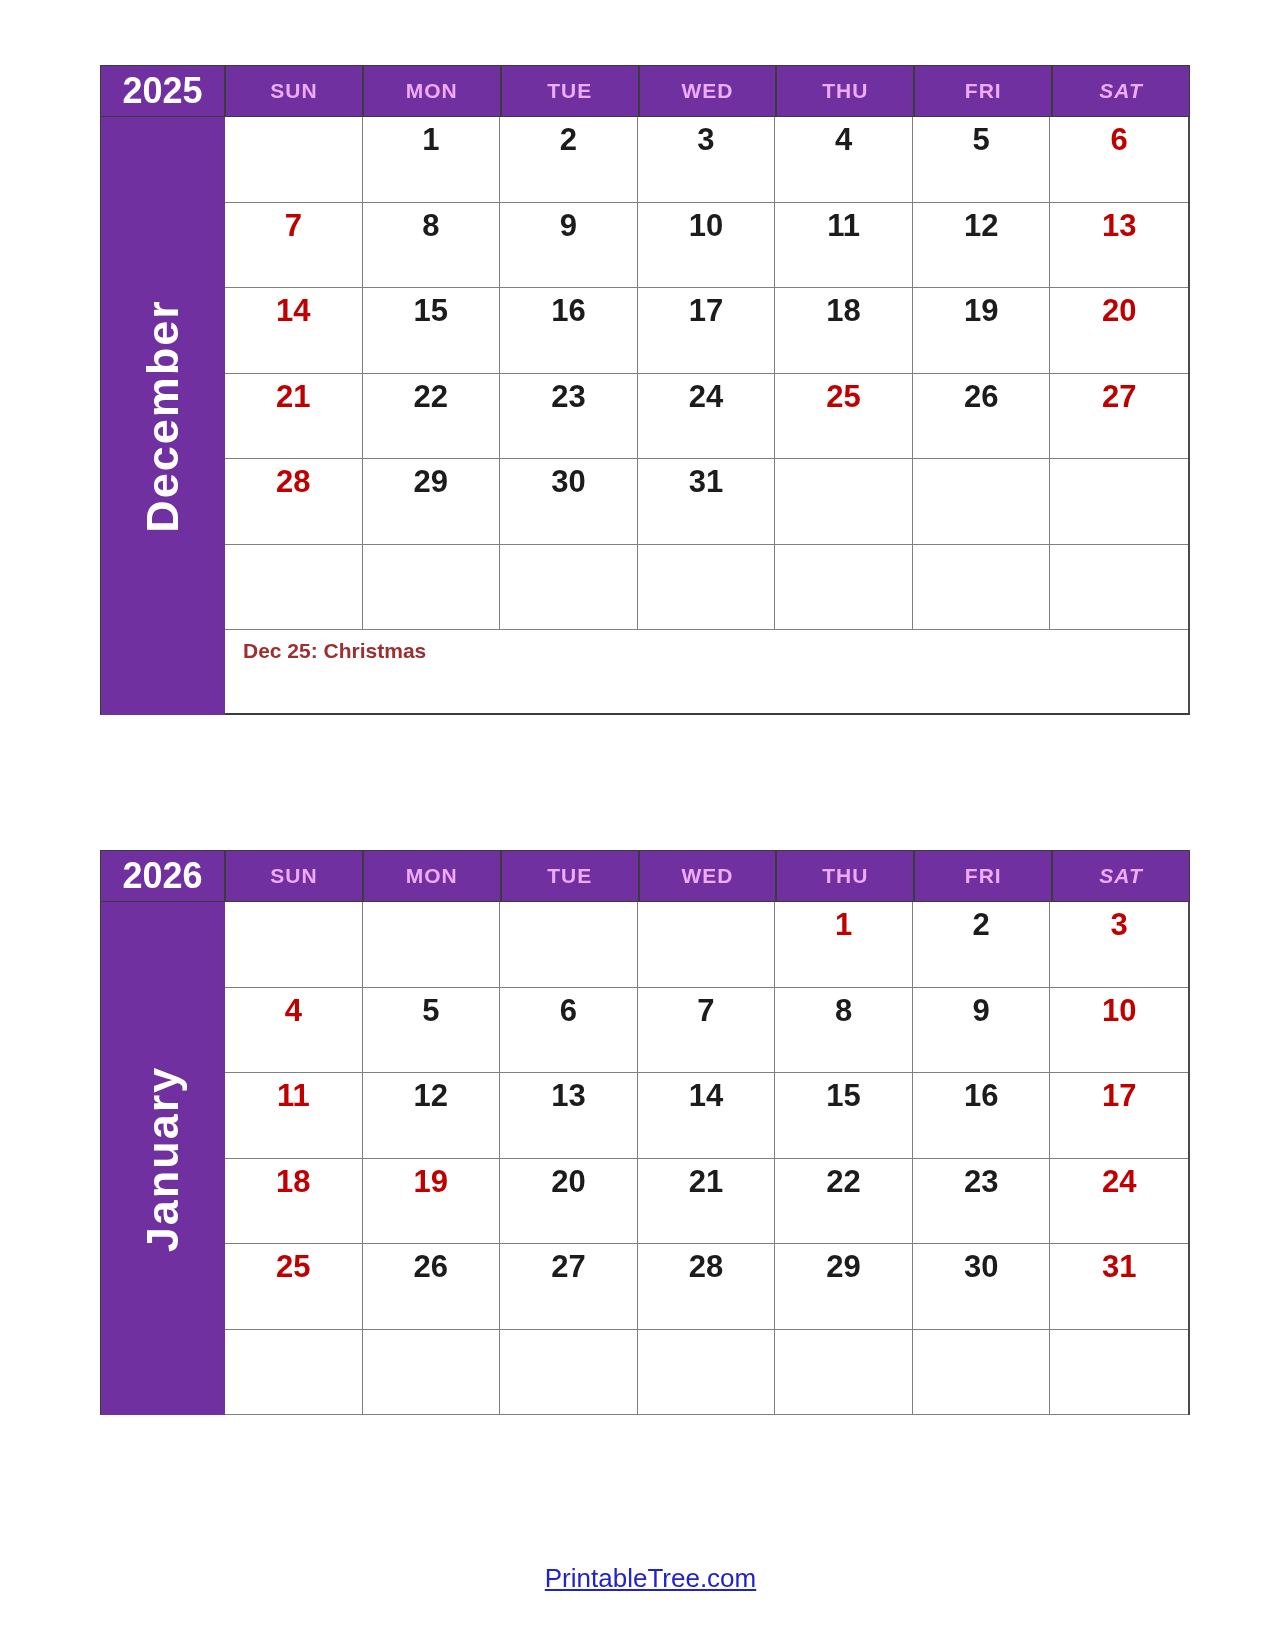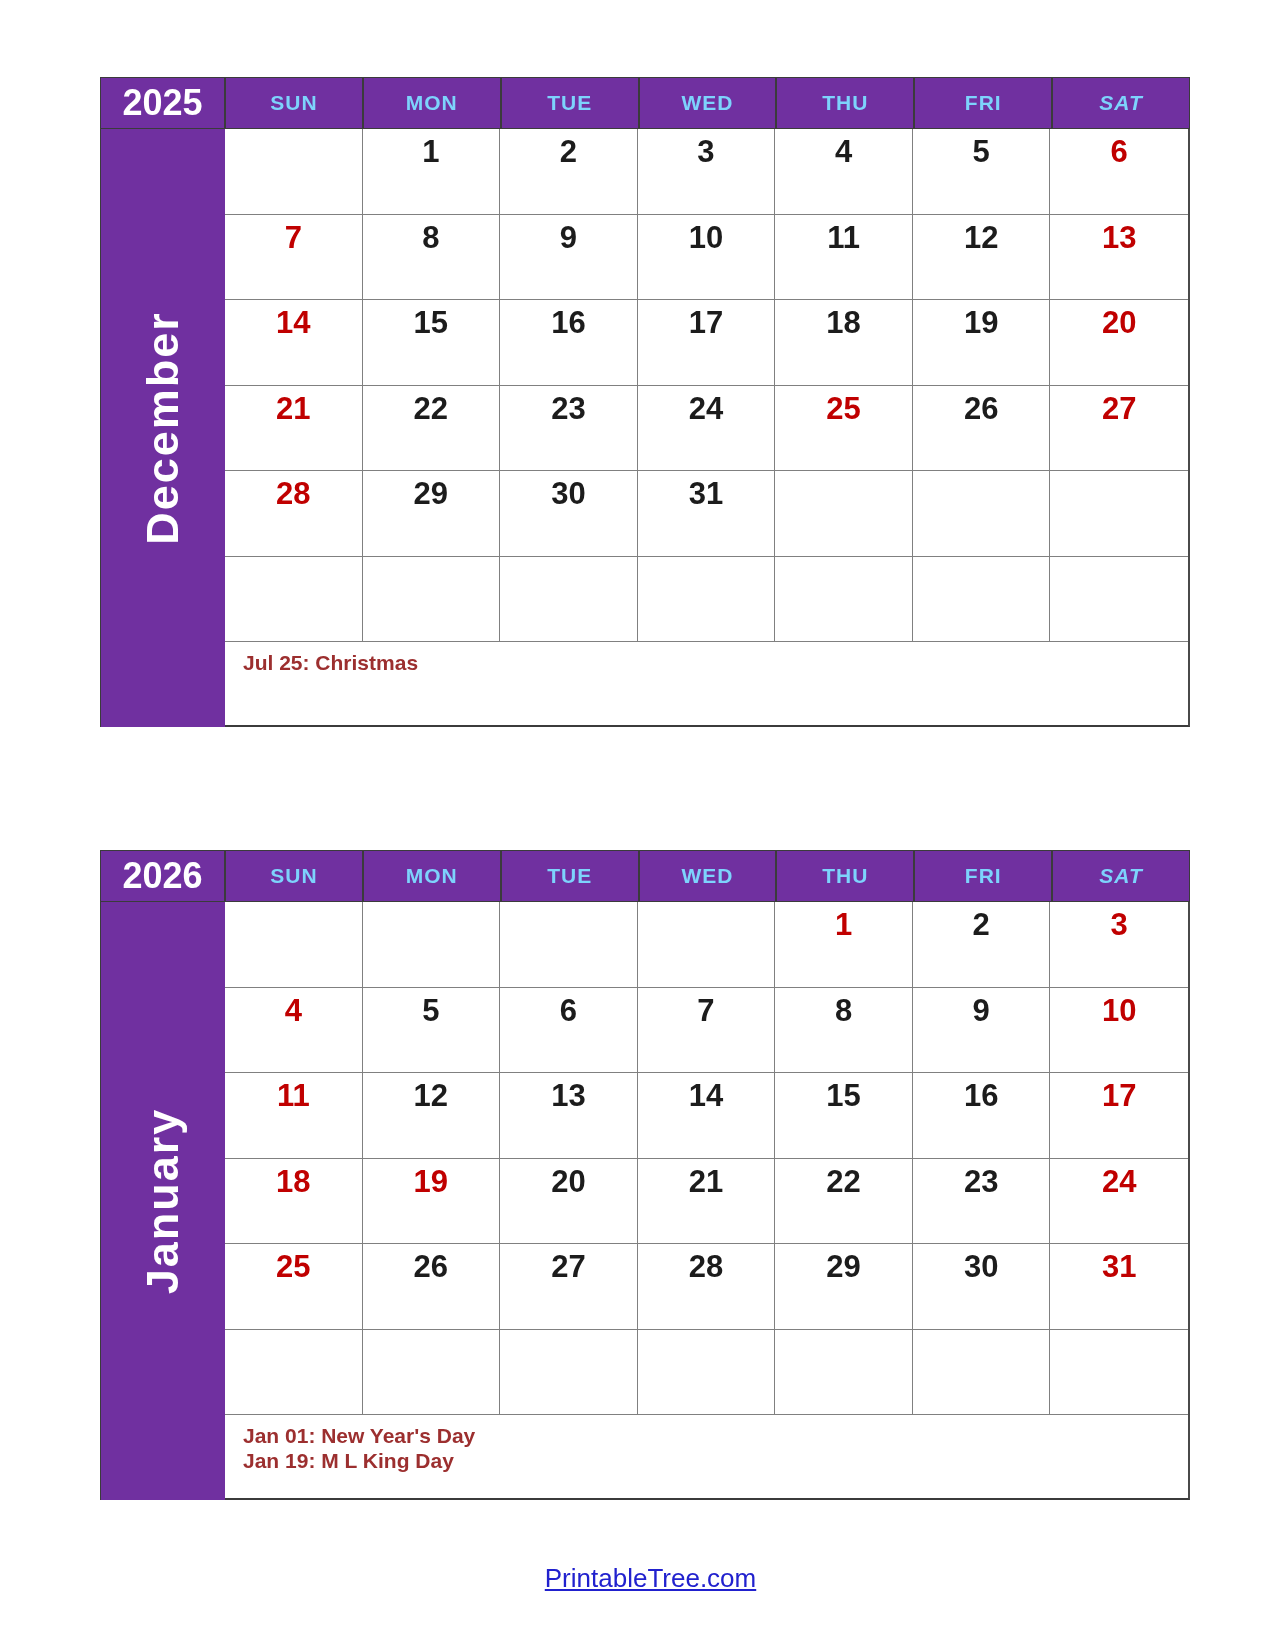--- a/index.html
+++ b/index.html
@@ -4,40 +4,40 @@
 <style>
   html,body{margin:0;padding:0;background:#ffffff;}
   .page{
     position:relative;
     width:1275px;height:1650px;
     background:#ffffff;
     font-family:"Liberation Sans","DejaVu Sans",sans-serif;
     overflow:hidden;
   }
   .calendar{position:absolute;left:100px;width:1090px;}
-  .cal-0{top:77px;}
+  .cal-0{top:65px;}
   .cal-1{top:822px;margin-top:28px;}
 
   
   .cal-header{
     display:flex;height:52px;box-sizing:border-box;
     border:1px solid #3b3b3b;
     background:var(--purple,#7030A0);
   }
   .year-cell{
     width:125px;flex:0 0 125px;box-sizing:border-box;
     display:flex;align-items:center;justify-content:center;
     color:#ffffff;font-size:36px;font-weight:bold;
     border-right:2px solid #3b3b3b;
   }
   .dow-row{flex:1;display:flex;}
   .dow-cell{
     flex:1;box-sizing:border-box;
     display:flex;align-items:center;justify-content:center;
-    color:#7dd3fc;font-size:21px;font-weight:bold;letter-spacing:1px;
+    color:#f0abfc;font-size:21px;font-weight:bold;letter-spacing:1px;
     border-right:2px solid #3b3b3b;
   }
   .dow-cell:last-child{border-right:none;font-style:italic;}
 
   
   .cal-body{display:flex;}
   .sidebar{
     width:125px;flex:0 0 125px;box-sizing:border-box;
     background:var(--purple,#7030A0);
     border-left:1px solid #3b3b3b;
@@ -150,21 +150,21 @@
             <div class="cell"><span></span></div>
             <div class="cell"><span></span></div>
             <div class="cell"><span></span></div>
             <div class="cell"><span></span></div>
             <div class="cell"><span></span></div>
             <div class="cell"><span></span></div>
             <div class="cell"><span></span></div>
             <div class="cell"><span></span></div>
           </div>
         <div class="holiday-box">
-            <div class="holiday-line">Jul 25: Christmas</div>
+            <div class="holiday-line">Dec 25: Christmas</div>
           </div>
       </div>
     </div>
   </section>
 
   <section class="calendar cal-1">
     <div class="cal-header">
       <div class="year-cell">2026</div>
       <div class="dow-row">
           <div class="dow-cell">SUN</div>
@@ -218,24 +218,20 @@
             <div class="cell"><span>30</span></div>
             <div class="cell red"><span>31</span></div>
             <div class="cell"><span></span></div>
             <div class="cell"><span></span></div>
             <div class="cell"><span></span></div>
             <div class="cell"><span></span></div>
             <div class="cell"><span></span></div>
             <div class="cell"><span></span></div>
             <div class="cell"><span></span></div>
           </div>
-        <div class="holiday-box">
-            <div class="holiday-line">Jan 01: New Year's Day</div>
-            <div class="holiday-line">Jan 19: M L King Day</div>
-          </div>
       </div>
     </div>
   </section>
 
   <div class="footer">
     <a href="#">PrintableTree.com</a>
   </div>
 
 </div>
 

